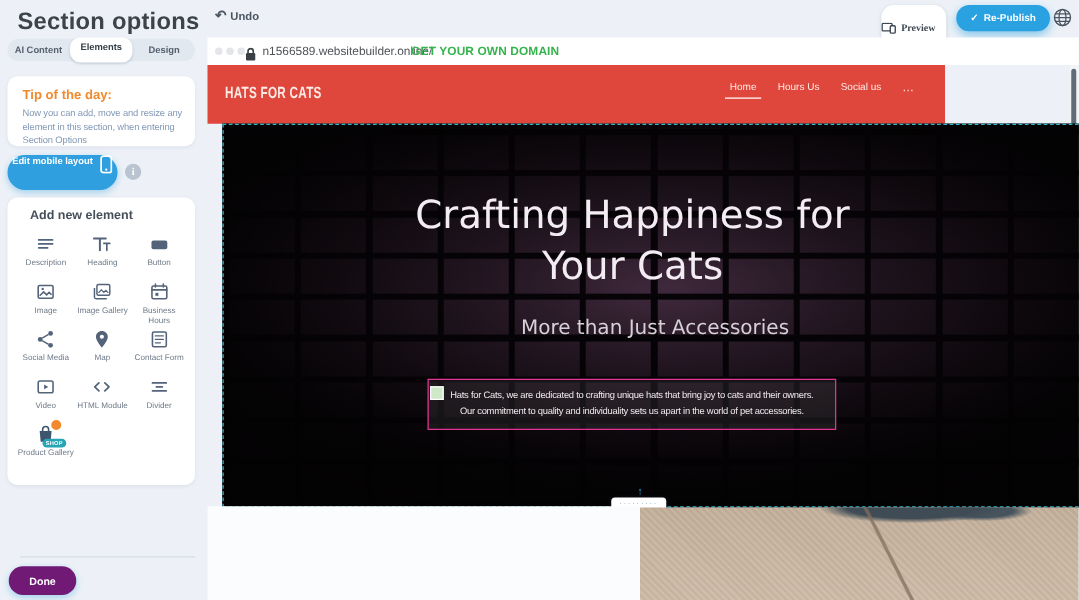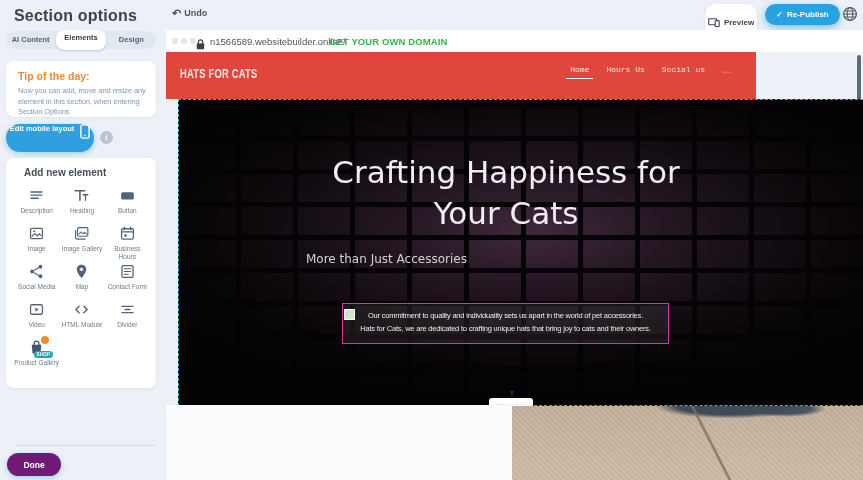--- a/index.html
+++ b/index.html
@@ -1,27 +1,27 @@
 <!DOCTYPE html>
 <html><head>
 <meta charset="utf-8">
 <style>
   html,body{margin:0;padding:0;}
   .app{position:relative;width:863px;height:480px;background:#edf1f7;overflow:hidden;
        font-family:"Liberation Sans",sans-serif;-webkit-font-smoothing:antialiased;}
   .abs{position:absolute;}
 
   
-  .page-title{left:14px;top:7px;font-size:16px;font-weight:bold;color:#3d434a;letter-spacing:.2px;}
+  .page-title{left:14px;top:7px;font-size:19px;font-weight:bold;color:#3d434a;letter-spacing:.2px;}
   .undo-btn{left:172px;top:8px;font-size:9px;font-weight:bold;color:#4b5560;cursor:pointer;display:flex;align-items:center;gap:3px;}
   .redo-btn{left:214px;top:8px;font-size:9px;font-weight:bold;color:#b6bdc5;cursor:pointer;display:flex;align-items:center;gap:3px;margin-top:23px;}
   .uicon{font-size:11px;line-height:10px;}
   .preview-btn{left:705px;top:4px;width:52px;height:36px;background:#fff;border-radius:10px;
-      box-shadow:0 1px 3px rgba(60,80,110,.18);display:flex;align-items:center;justify-content:center;gap:4px;
-      font-size:8px;font-weight:bold;color:#3c4650;cursor:pointer;}
+      box-shadow:0 1px 3px rgba(60,80,110,.18);display:flex;align-items:center;gap:4px;
+      font-size:8px;font-weight:bold;color:#3c4650;cursor:pointer;font-family:Liberation Serif, serif;}
   .republish-btn{left:765px;top:4px;width:75px;height:21px;background:#2aa1e0;border-radius:11px;
       box-shadow:0 3px 8px rgba(42,161,224,.55);display:flex;align-items:center;justify-content:center;gap:4px;
       font-size:8px;font-weight:bold;color:#fff;cursor:pointer;}
   .globe-btn{left:842px;top:6px;width:16px;height:16px;cursor:pointer;}
 
   
   .tabs{left:6px;top:31px;width:150px;height:18px;background:#e2e8f0;border-radius:9px;display:flex;align-items:center;}
   .tab{flex:1;text-align:center;font-size:7.5px;font-weight:bold;color:#55616e;line-height:16px;cursor:pointer;}
   .tab.active{background:#fff;border-radius:8px;height:20px;margin:0 1px;box-shadow:0 1px 2px rgba(60,80,110,.25);color:#333c45;}
   .card{background:#fff;border-radius:8px;box-shadow:0 1px 3px rgba(120,140,170,.12);}
@@ -52,38 +52,38 @@
   .browser-bar{left:166px;top:30px;width:697px;height:22px;background:#fff;}
   .dot{top:38px;width:6px;height:6px;border-radius:50%;background:#e3e5e8;}
   .lock{left:196px;top:36px;}
   .url-text{left:210px;top:36px;font-size:9.5px;color:#4f5358;}
   .domain-link{left:329px;top:36px;font-size:9.5px;font-weight:bold;color:#35b34c;cursor:pointer;letter-spacing:.1px;}
 
   .site-header{left:166px;top:52px;width:590px;height:47px;background:#e0473c;}
   .site-logo{left:14px;top:14px;color:#fbeae6;font-size:13px;font-weight:bold;letter-spacing:.3px;
       transform:scaleX(.72);transform-origin:left center;white-space:nowrap;cursor:pointer;}
   .nav{right:26px;top:13px;display:flex;gap:17px;align-items:center;}
-  .nav-item{font-size:8px;color:#ffe9e4;cursor:pointer;position:relative;padding-bottom:5px;font-family:Liberation Mono, monospace;}
+  .nav-item{font-size:8px;color:#ffe9e4;cursor:pointer;position:relative;padding-bottom:5px;}
   .nav-item.active::after{content:"";position:absolute;left:-4px;right:-4px;bottom:0;height:1.5px;background:#fff;}
   .nav-more{font-size:9px;color:#ffd9d2;cursor:pointer;letter-spacing:-1px;}
 
   .scrollbar{left:856px;top:52px;width:7px;height:354px;background:#f3f4f6;}
   .scroll-thumb{left:857px;top:55px;width:4px;height:90px;border-radius:2px;background:#5e6c7a;cursor:pointer;}
 
   .hero{left:166px;top:99px;width:688px;height:305px;border:1px dashed #2fb6c9;
       background:
         radial-gradient(ellipse 62% 58% at 52% 42%, rgba(0,0,0,0) 0%, rgba(4,2,4,.55) 55%, rgba(3,2,3,.93) 88%),
         repeating-linear-gradient(90deg, #070408 0 5px, transparent 5px 57px),
         repeating-linear-gradient(0deg, #070408 0 5px, transparent 5px 33px),
         radial-gradient(ellipse 70% 60% at 50% 45%, #412a3e 0%, #241722 60%, #0d080c 100%); margin-left: 12px;}
   .hero-inner{position:absolute;left:0;top:0;width:654px;height:100%;}
   .hero-heading{position:absolute;left:127px;top:52px;width:400px;text-align:center;
       font-family:"DejaVu Sans",sans-serif;font-size:31px;font-weight:400;color:#f3edf3;line-height:1.32;cursor:pointer;}
-  .hero-sub{position:absolute;left:127px;top:152px;width:400px;text-align:left;
-      font-family:"DejaVu Sans",sans-serif;font-size:12px;color:#d8d0d8;cursor:pointer;}
+  .hero-sub{position:absolute;left:145px;top:152px;width:400px;text-align:center;
+      font-family:"DejaVu Sans",sans-serif;font-size:16px;color:#d8d0d8;cursor:pointer;}
   .hero-box{position:absolute;left:163px;top:203px;width:327px;height:41px;border:1.5px solid #e23394;
       background:rgba(255,255,255,.07);box-sizing:border-box;cursor:pointer;}
   .hero-box-text{position:absolute;left:0;top:5px;width:100%;text-align:center;
       font-size:7.5px;letter-spacing:-.2px;line-height:1.75;color:#efe9ee;white-space:nowrap;}
   .sel-handle{position:absolute;left:1px;top:5px;width:11px;height:11px;background:#cfe8c7;border:1.5px solid #fff;
       box-sizing:border-box;cursor:pointer;}
   .resize-handle{left:489px;top:398px;width:44px;height:14px;background:#fff;border-radius:3px;
       box-shadow:0 1px 4px rgba(60,80,110,.35);cursor:ns-resize;display:flex;align-items:center;justify-content:center;}
   .grip-dots{font-size:7px;letter-spacing:1.5px;color:#8fa6bd;line-height:6px;margin-top:-2px;}
   .arrow{left:506px;width:12px;text-align:center;font-size:9px;font-weight:bold;color:#2e9fe0;line-height:8px;}
@@ -298,22 +298,22 @@
   <div class="abs scrollbar"></div>
   <div class="abs scroll-thumb"></div>
 
   <div class="abs hero">
     <div class="hero-inner">
       <div class="hero-heading">Crafting Happiness for Your Cats</div>
       <div class="hero-sub">More than Just Accessories</div>
       <div class="hero-box">
         <span class="sel-handle"></span>
         <div class="hero-box-text">
+          <div>Hats for Cats, we are dedicated to crafting unique hats that bring joy to cats and their owners.</div>
           <div>Our commitment to quality and individuality sets us apart in the world of pet accessories.</div>
-          <div>Hats for Cats, we are dedicated to crafting unique hats that bring joy to cats and their owners.</div>
         </div>
       </div>
     </div>
   </div>
 
   <div class="abs arrow up">↑</div>
   <div class="abs resize-handle">
     <span class="grip-dots">∙∙∙∙∙∙∙∙∙</span>
   </div>
   <div class="abs arrow down">↓</div>

